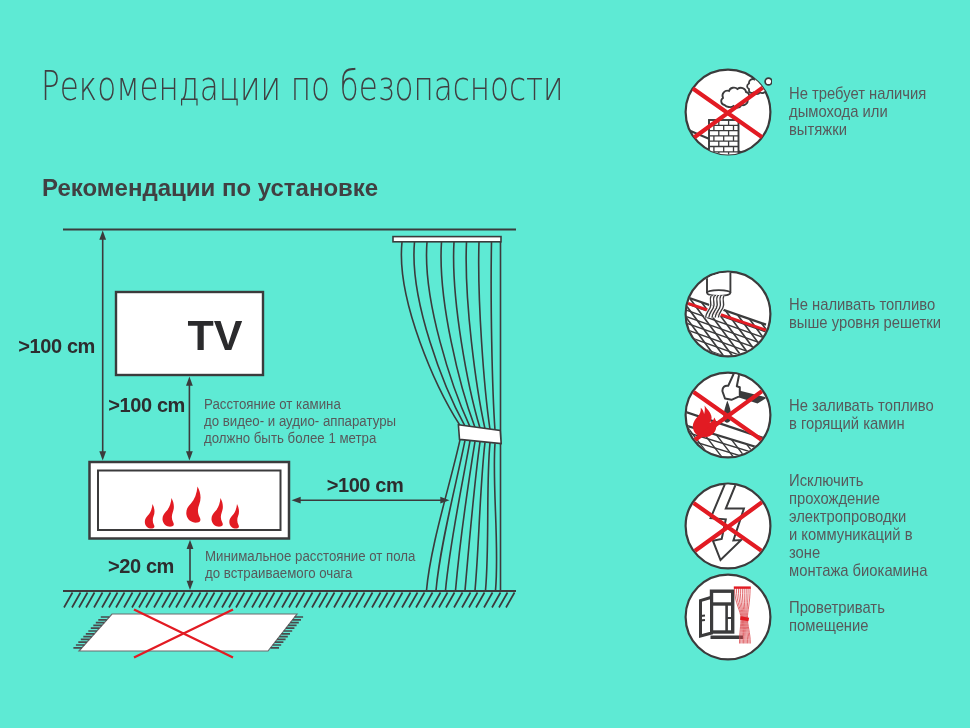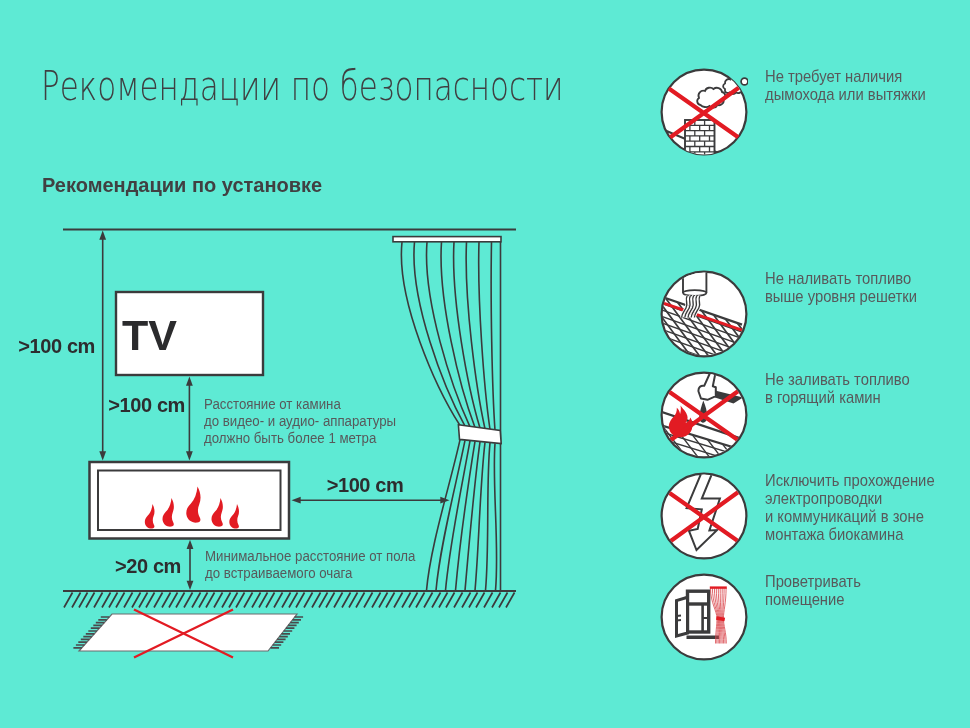--- a/index.html
+++ b/index.html
@@ -6,44 +6,44 @@
   html,body { width:970px; height:728px; background:#ffffff; overflow:hidden; }
   body { font-family:"Liberation Sans","DejaVu Sans",sans-serif; position:relative; }
   #stage { position:absolute; left:0; top:0; width:970px; height:728px; background:#5eead4; }
   .abs { position:absolute; }
   #page-title {
     left:41px; top:63px; font-size:40px; font-weight:200; color:#3f3f41;
     font-family:"DejaVu Sans","Liberation Sans",sans-serif;
     transform:scaleX(0.775); transform-origin:left top; white-space:nowrap;
   }
   #section-title {
-    left:42px; top:173.5px; font-size:20px; font-weight:bold; color:#414042;
+    left:42px; top:173.5px; font-size:24px; font-weight:bold; color:#414042;
     white-space:nowrap;
   }
   .dim-label {
     font-size:20px; font-weight:bold; color:#2d2d2f; white-space:nowrap; line-height:18px;
     letter-spacing:-0.4px;
   }
   #dim-ceiling { left:15px; top:337px; width:80px; text-align:right; }
   #dim-tv      { left:105px; top:396px; width:80px; text-align:right; }
   #dim-curtain { left:325px; top:476px; width:80px; text-align:center; }
-  #dim-floor   { left:101px; top:557px; width:80px; text-align:right; }
+  #dim-floor   { left:101px; top:557px; width:80px; text-align:center; }
   .note {
     font-size:15.5px; color:#58595b; line-height:17px; white-space:pre-line;
     transform:scaleX(0.855); transform-origin:left top;
   }
   #note-tv    { left:204px; top:394.5px; }
   #note-floor { left:205px; top:546.5px; }
   #tv-box {
-    left:122px; top:292px; width:166px; height:83px;
-    display:flex; align-items:center; padding-top:4px;
+    left:132px; top:292px; width:166px; height:83px;
+    display:flex; align-items:center; justify-content:center; padding-top:4px;
   }
   #tv-box span { font-size:43px; font-weight:bold; color:#2b2b2d; }
   #diagram-svg { left:0; top:0; }
-  .safety-item { position:absolute; left:660px; display:flex; }
+  .safety-item { position:absolute; left:684px; display:flex; align-items:center; }
   .safety-item .ic { width:88px; height:88px; flex:0 0 88px; }
   .safety-label {
     margin-left:17px; font-size:17px; line-height:18px; color:#58595b;
     white-space:pre-line; transform:scaleX(0.87); transform-origin:left center;
   }
 </style>
 </head>
 <body>
 
 <div id="stage">

